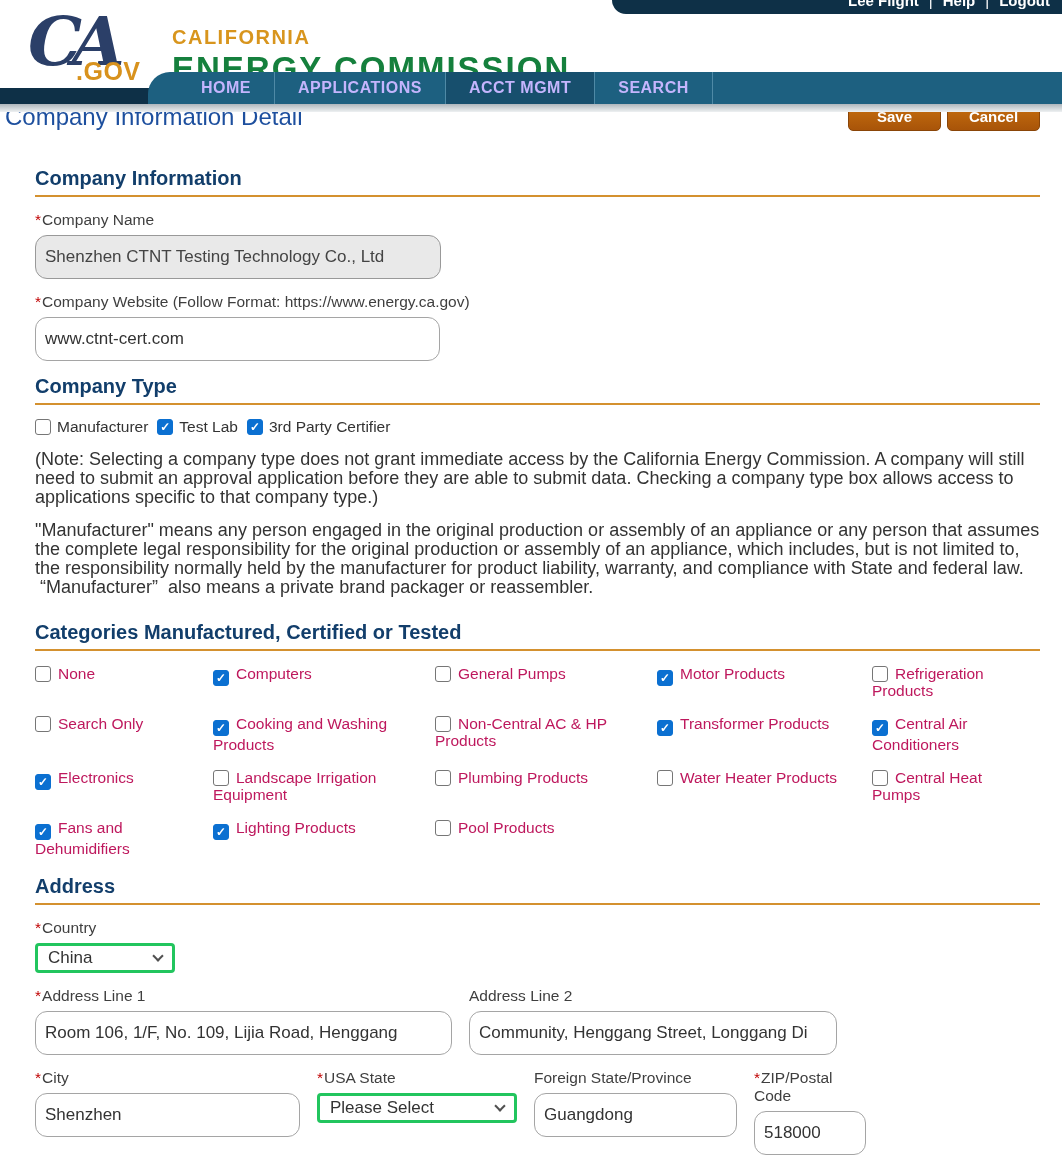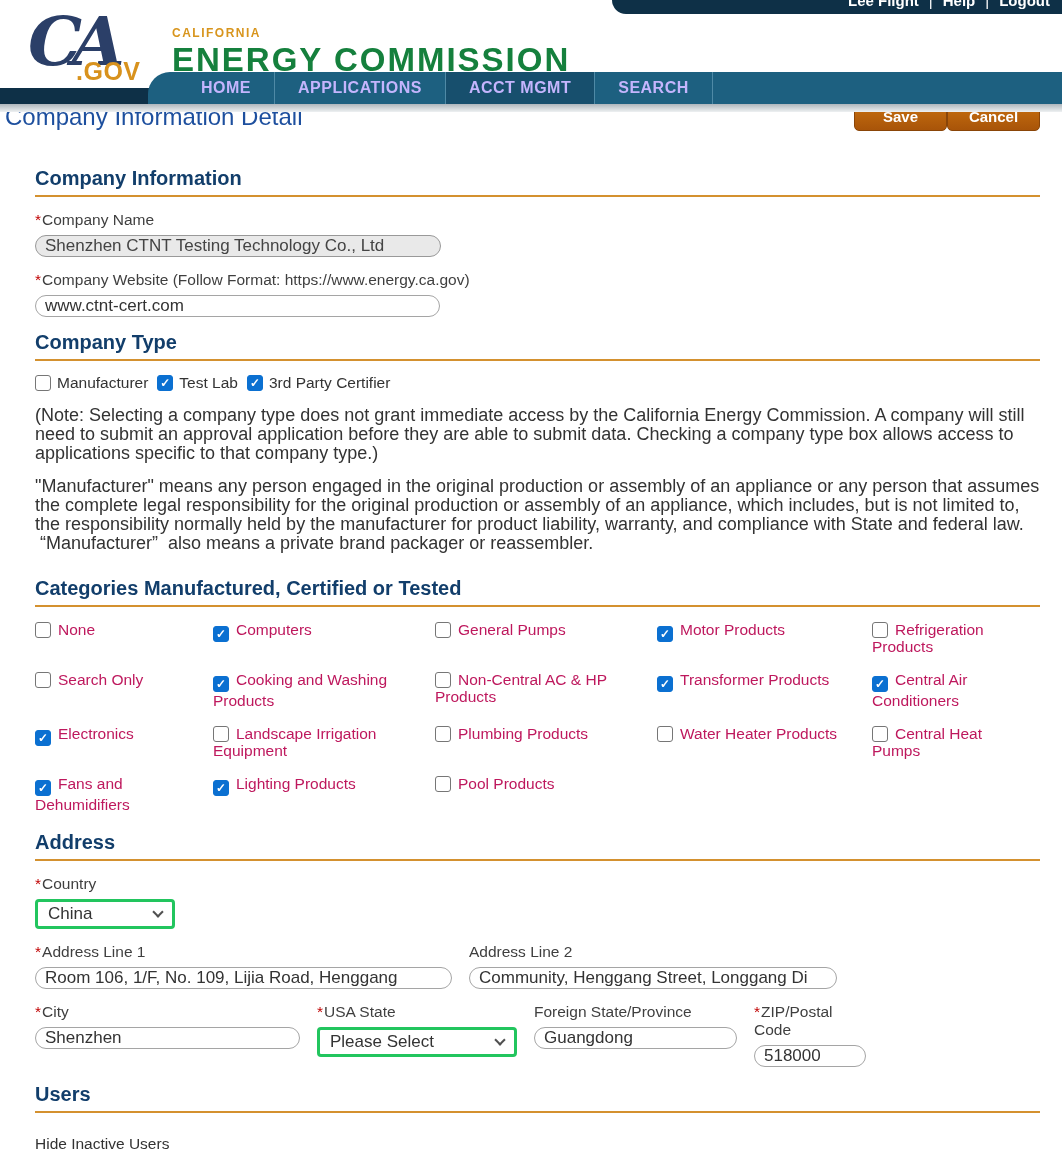--- a/index.html
+++ b/index.html
@@ -16,50 +16,50 @@
   .user-links span { cursor:pointer; }
   .usep { margin:0 10px; font-weight:normal; }
 
   .logo { position:absolute; left:20px; top:2px; width:135px; height:90px; }
   .logo-ca { font-family:"DejaVu Serif", serif; font-style:italic; font-weight:bold;
              font-size:68px; line-height:78px; color:#2b3f68; letter-spacing:-10px; display:block; margin-left:8px; }
   .logo-gov { position:absolute; left:56px; bottom:6px; font-size:25px; font-weight:bold;
               color:#d8921d; letter-spacing:0.5px; }
 
   .brand { position:absolute; left:172px; top:26px; }
-  .brand-ca { color:#d8951d; font-weight:bold; font-size:12px; letter-spacing:1.5px; }
+  .brand-ca { color:#d8951d; font-weight:bold; font-size:20px; letter-spacing:1.5px; }
   .brand-ec { color:#15803d; font-size:33px; font-weight:bold; letter-spacing:2px; margin-top:1px; }
 
   .nav-strip { position:absolute; left:0; right:0; top:88px; height:16px; background:#0e3047; }
   .nav-bar { position:absolute; left:148px; right:0; top:72px; height:32px; background:#1d6080;
              border-top-left-radius:22px; display:flex; align-items:stretch; padding-left:30px; z-index:2; }
   .nav-tab { display:flex; align-items:center; padding:0 23px; color:#c4b5fd; font-weight:bold;
              font-size:16px; letter-spacing:0.5px; border-right:1px solid #4f8aa6; cursor:pointer; }
   .nav-tab.active { background:#174f6d; }
   .gray-strip { position:absolute; left:0; right:0; top:104px; height:8px;
                 background:linear-gradient(#aeb6bc, #eef1f2); }
 
   
   .page-head { display:flex; justify-content:space-between; align-items:center; margin:18px 22px 0 5px; }
   h1 { color:#1d4f9e; font-size:24px; font-weight:normal; }
-  .btns { display:flex; }
+  .btns { display:flex; gap:6px; }
   .btn { width:93px; height:29px; border:1px solid #8a4508; border-radius:5px; cursor:pointer;
          background:linear-gradient(#c8700f, #a85409); color:#fff; font-weight:bold; font-size:15px;
          font-family:"Liberation Sans", sans-serif; box-shadow:inset 0 1px 0 rgba(255,255,255,.35); }
 
   
   .sect { margin:0 22px 0 35px; }
   h2 { color:#123e6b; font-size:20px; font-weight:bold; padding-bottom:5px;
        border-bottom:2px solid #d4912f; }
   .mt-ci { margin-top:36px; } .mt-ct { margin-top:14px; } .mt-cat { margin-top:24px; }
   .mt-addr { margin-top:18px; } .mt-users { margin-top:16px; }
 
   .flabel { display:block; font-size:15.5px; color:#3f3f3f; margin:14px 0 6px; }
   .req { color:#c00000; margin-right:1px; }
-  .tin { height:22px; border:1px solid #a5a5a5; border-radius:12px; padding:0 9px; font-size:17px;
+  .tin { height:44px; border:1px solid #a5a5a5; border-radius:12px; padding:0 9px; font-size:17px;
          color:#333; font-family:"Liberation Sans", sans-serif; background:#fff; }
   .tin.disabled { background:#e9e9e9; border-color:#999; color:#444; }
 
   .cb { display:inline-flex; align-items:center; justify-content:center; flex:none;
         width:16px; height:16px; border:1px solid #767676; border-radius:3px; background:#fff;
         cursor:pointer; vertical-align:-3px; }
   .cb.checked { background:#0b70d1; border-color:#0b70d1; }
   .cb.checked::after { content:"✓"; color:#fff; font-size:12px; font-weight:bold; line-height:1; }
 
   .ct-row { display:flex; align-items:center; gap:9px; margin-top:13px; font-size:15.5px; color:#333; }

